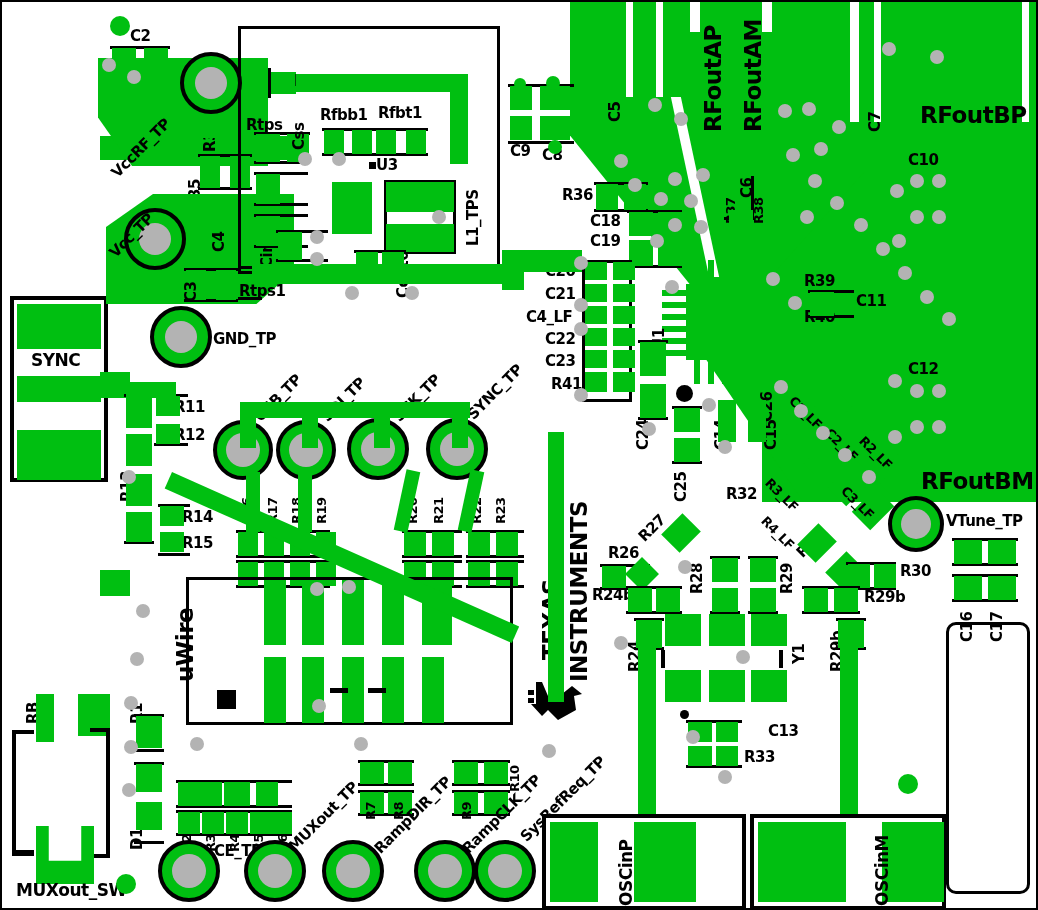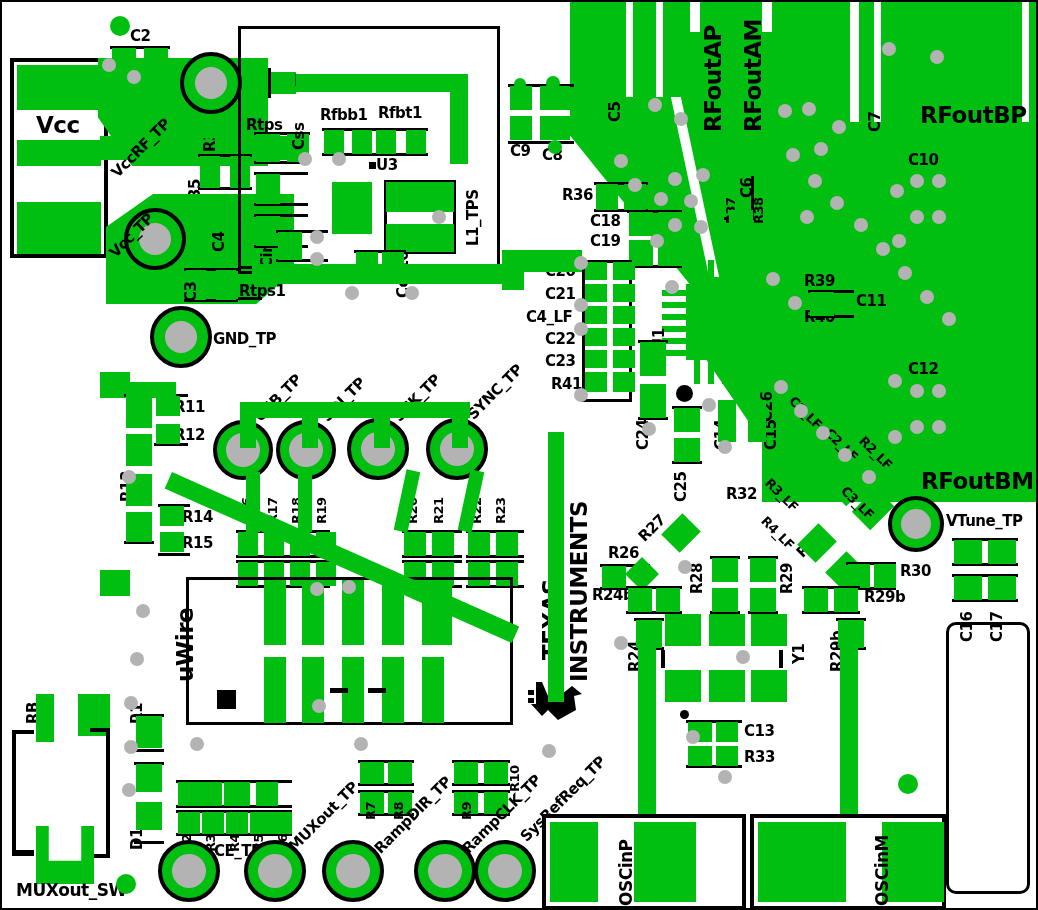--- a/index.html
+++ b/index.html
@@ -54,27 +54,27 @@
   <div style="position:absolute;left:688px;top:0;width:10px;height:30px;background:#fff;"></div>
   <div style="position:absolute;left:760px;top:0;width:10px;height:30px;background:#fff;"></div>
   <div style="position:absolute;left:848px;top:0;width:9px;height:120px;background:#fff;"></div>
   <div style="position:absolute;left:872px;top:0;width:7px;height:120px;background:#fff;"></div>
   <div style="position:absolute;left:1020px;top:0;width:7px;height:120px;background:#fff;"></div>
   <div style="position:absolute;left:688px;top:95px;width:10px;height:180px;background:#fff;
               transform:skewX(12deg);"></div>
 
   <div style="position:absolute;left:566px;top:100px;width:330px;height:200px;background:transparent;"></div>
 
-  <div class="conn" style="left:8px;top:56px;width:98px;height:200px;">
-    <div class="bar" style="top:3px;height:45px;"></div>
-    <div class="bar" style="top:78px;height:26px;"></div>
-    <div class="bar" style="top:140px;height:52px;"></div>
-    <span class="lbl bigtxt" style="left:22px;top:52px;">Vcc</span>
-  </div>
-
+
+  <div class="conn" style="left:8px;top:294px;width:98px;height:186px;">
+    <div class="bar" style="top:4px;height:45px;"></div>
+    <div class="bar" style="top:76px;height:26px;"></div>
+    <div class="bar" style="top:130px;height:50px;"></div>
+    <span class="lbl midtxt" style="left:17px;top:52px;">SYNC</span>
+  </div>
 
 
   <div class="trace" style="left:98px;top:134px;width:200px;height:24px;"></div>
   <div class="trace" style="left:98px;top:370px;width:30px;height:26px;"></div>
   <div class="trace" style="left:98px;top:568px;width:30px;height:26px;"></div>
 
   <div class="viag" style="left:108px;top:14px;width:20px;height:20px;"></div>
   <span class="lbl smtxt" style="left:128px;top:27px;">C2</span>
 
   <div class="silk" style="left:108px;top:44px;width:60px;height:44px;border-left:none;border-right:none;"></div>
@@ -455,21 +455,21 @@
   <div class="pad" style="left:749px;top:668px;width:36px;height:32px;"></div>
   <div class="silkline" style="left:659px;top:648px;width:4px;height:18px;"></div>
   <div class="silkline" style="left:777px;top:648px;width:4px;height:18px;"></div>
   <span class="lbl smtxt v90" style="left:790px;top:662px;">Y1</span>
 
   <div class="silk" style="left:684px;top:718px;width:56px;height:48px;border-left:none;border-right:none;"></div>
   <div class="pad" style="left:686px;top:720px;width:24px;height:20px;"></div>
   <div class="pad" style="left:714px;top:720px;width:22px;height:20px;"></div>
   <div class="pad" style="left:686px;top:744px;width:24px;height:20px;"></div>
   <div class="pad" style="left:714px;top:744px;width:22px;height:20px;"></div>
-  <span class="lbl smtxt" style="left:742px;top:722px;">C13</span>
+  <span class="lbl smtxt" style="left:766px;top:722px;">C13</span>
   <span class="lbl smtxt" style="left:742px;top:748px;">R33</span>
   <div style="position:absolute;left:678px;top:708px;width:9px;height:9px;background:#000;border-radius:50%;"></div>
 
   <span class="lbl smtxt v90" style="left:24px;top:722px;">RB</span>
   <div class="pad" style="left:34px;top:692px;width:18px;height:48px;"></div>
   <span class="lbl smtxt v90" style="left:96px;top:720px;">LD</span>
   <div class="pad" style="left:76px;top:692px;width:32px;height:42px;"></div>
   <div class="silkline" style="left:10px;top:728px;width:4px;height:124px;"></div>
   <div class="silkline" style="left:10px;top:728px;width:22px;height:4px;"></div>
   <div class="silkline" style="left:10px;top:848px;width:22px;height:6px;"></div>

